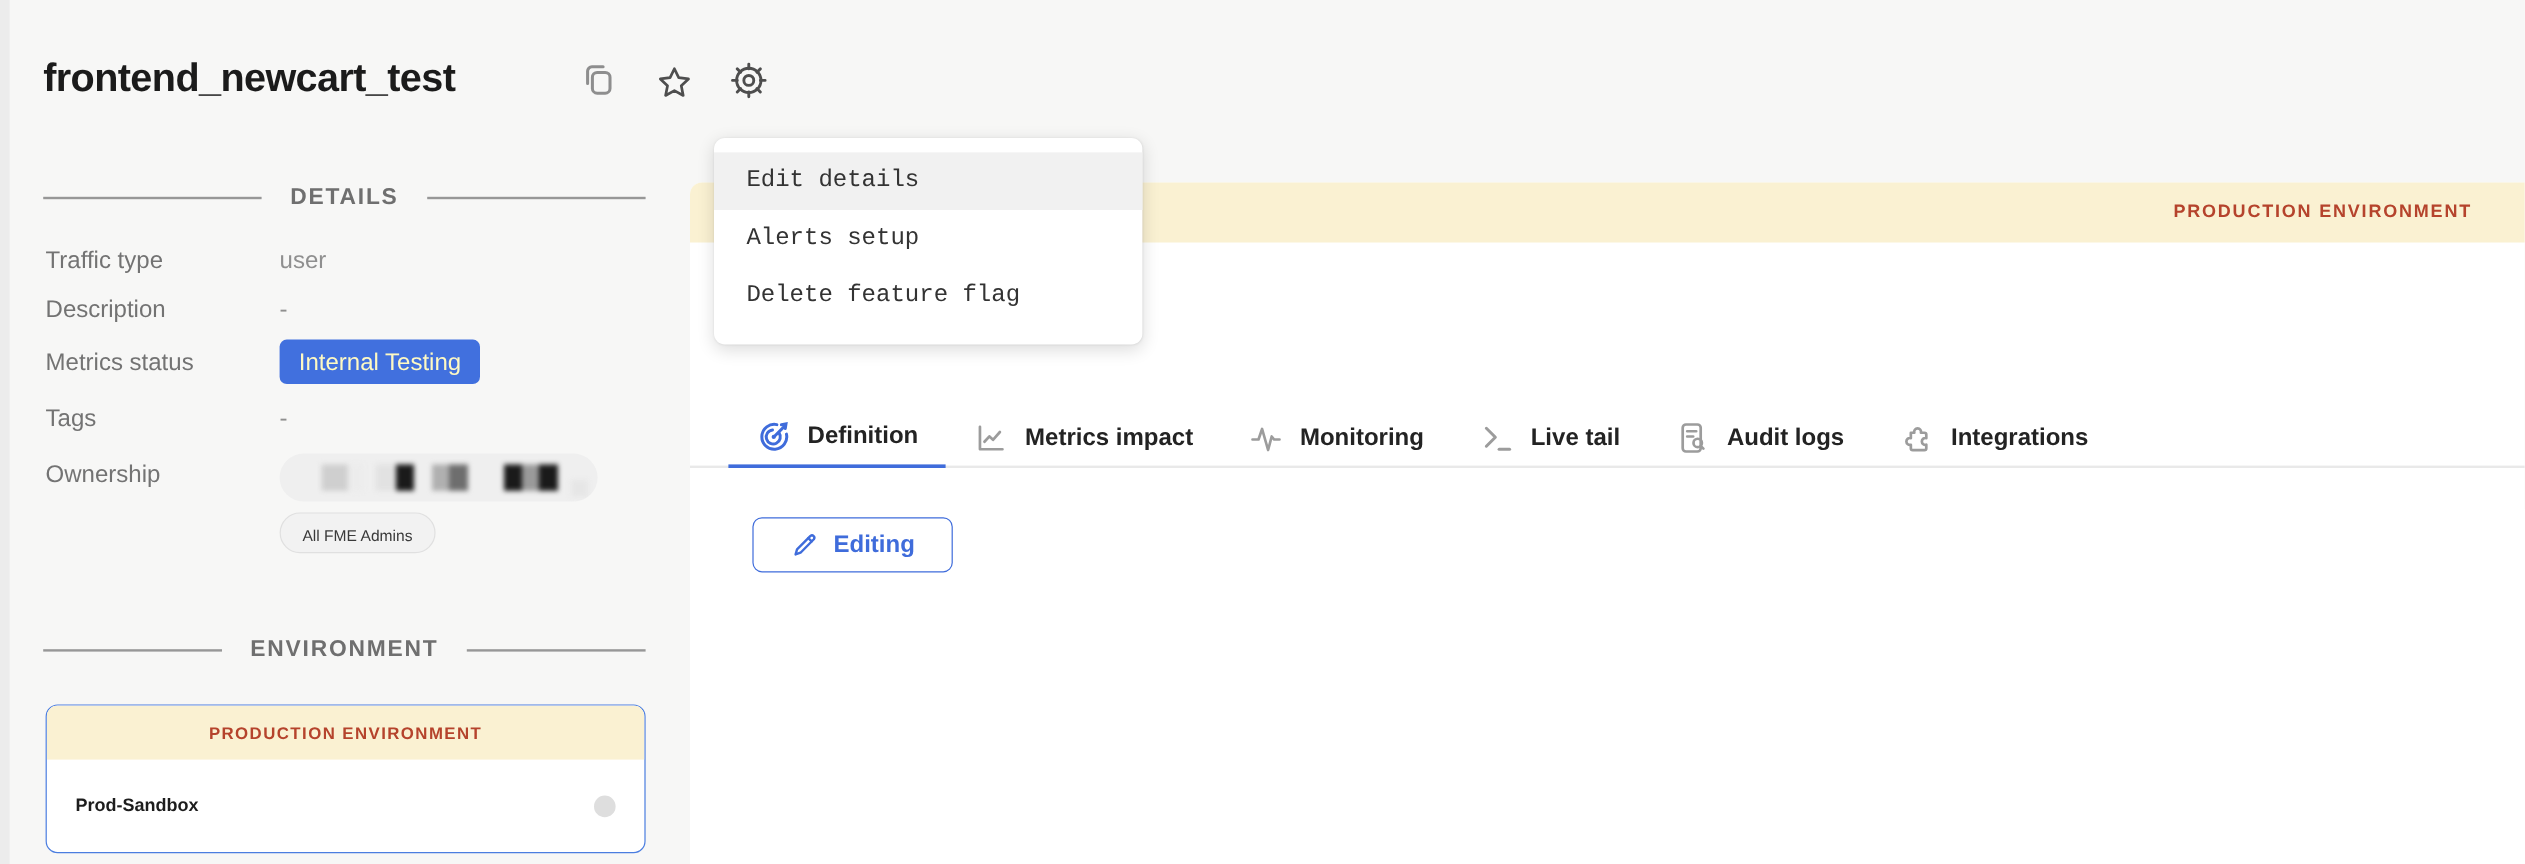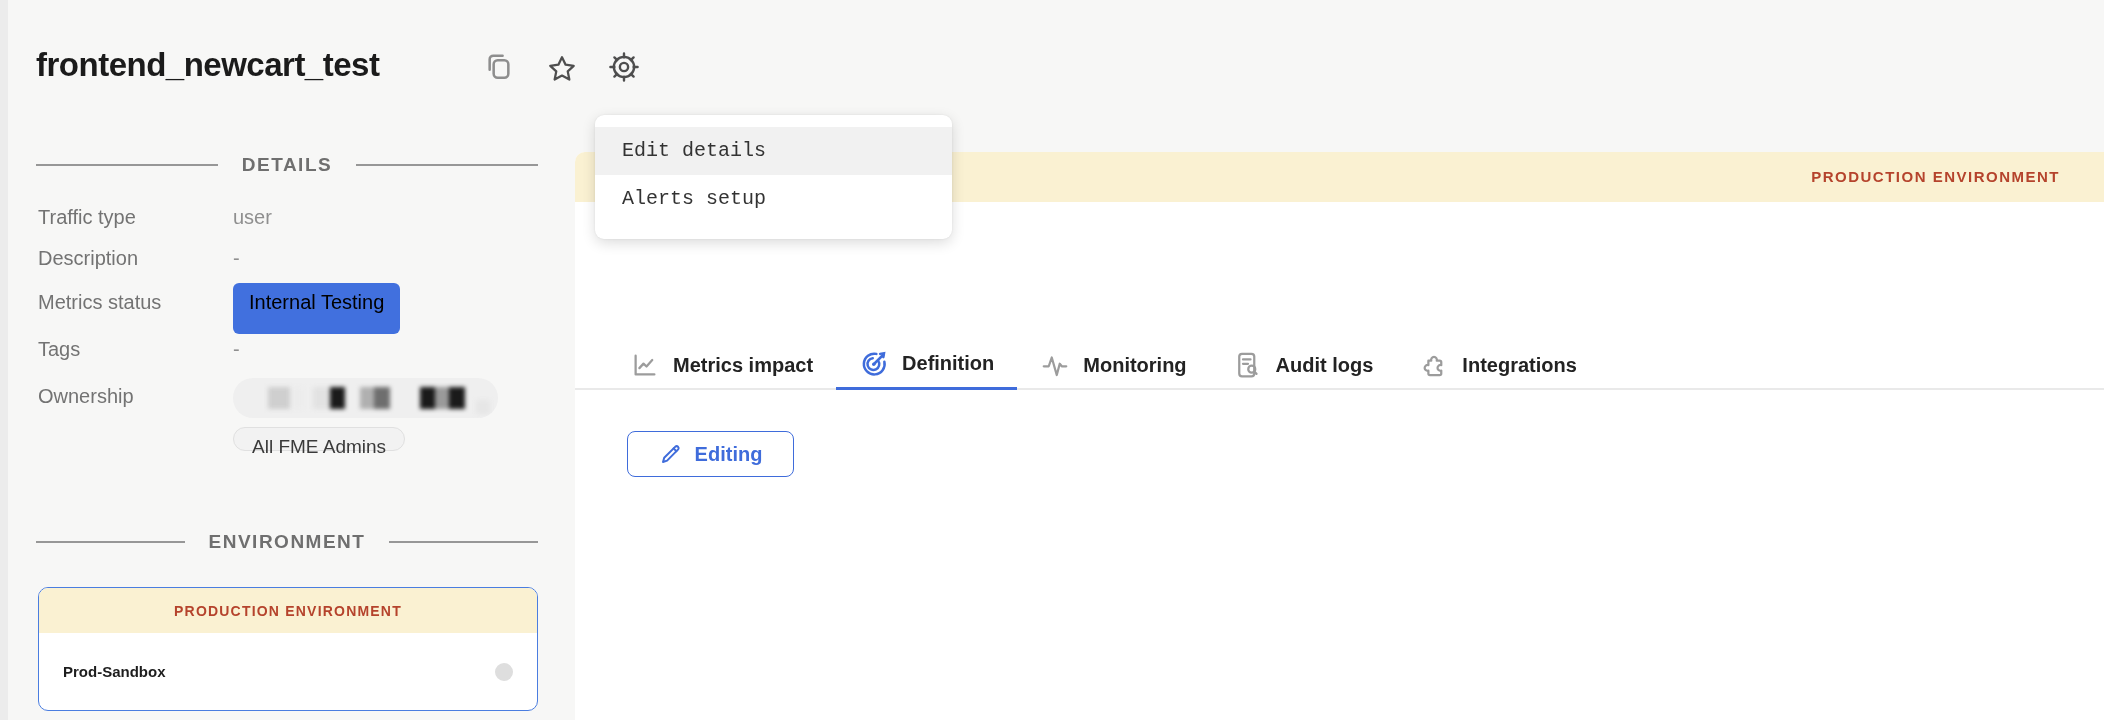--- a/index.html
+++ b/index.html
@@ -34,34 +34,34 @@
   .section-head { position:absolute; left:36px; width:502px; display:flex; align-items:center; gap:24px; }
   .section-head .line { flex:1; height:1.5px; background:#979797; }
   .section-head .txt { font-size:19px; font-weight:700; letter-spacing:1.5px; color:#6f6f6f; }
   #detailsHead { top:154px; }
   #envHead { top:531px; }
 
   .field-label { position:absolute; left:38px; font-size:20px; color:#737373; }
   .field-value { position:absolute; left:233px; font-size:20px; color:#8f8f8f; }
 
   .badge {
-    position:absolute; left:233px; top:283px; height:51px; line-height:38px;
+    position:absolute; left:233px; top:283px; height:37px; line-height:38px;
     padding:0 16px; border-radius:6px; background:var(--badge-blue);
-    color:#000000; font-size:20px;
+    color:#fef9c3; font-size:20px;
   }
   .own-pill {
     position:absolute; left:233px; top:378px; width:265px; height:40px;
     background:#efefef; border-radius:20px; overflow:hidden;
   }
   .own-pill .blocks { position:absolute; inset:0; filter:blur(2px); }
   .own-pill .b { position:absolute; top:9px; height:22px; }
   .chip {
-    position:absolute; left:233px; top:427px; height:24px; line-height:38px;
+    position:absolute; left:233px; top:427px; height:34px; line-height:38px;
     padding:0 18px; border-radius:20px; background:#f2f2f2; border:1px solid #e0e0e0;
-    font-size:19px; color:#3a3a3a; cursor:pointer;
+    font-size:13px; color:#3a3a3a; cursor:pointer;
   }
 
   
   .env-card {
     position:absolute; left:38px; top:587px; width:500px; height:124px;
     border:1.5px solid #4a7de0; border-radius:10px; background:#fff; overflow:hidden;
   }
   .env-card .card-banner {
     height:45px; background:var(--banner-yellow);
     display:flex; align-items:center; justify-content:center;
@@ -122,20 +122,21 @@
   <svg viewBox="0 0 24 24" fill="none" stroke="#4e4e4e" stroke-width="1.8" stroke-linecap="round">
     <circle cx="12" cy="12" r="7.6"></circle>
     <circle cx="12" cy="12" r="3.1"></circle>
     <path d="M12 1.8v3M12 19.2v3M1.8 12h3M19.2 12h3M4.8 4.8l2.1 2.1M17.1 17.1l2.1 2.1M19.2 4.8l-2.1 2.1M6.9 17.1l-2.1 2.1"></path>
   </svg>
 </div>
 
 <div class="menu">
   <div class="menu-item highlighted">Edit details</div>
   <div class="menu-item">Alerts setup</div>
+  <div class="menu-item">Delete feature flag</div>
 </div>
 
 <div class="section-head" id="detailsHead">
   <span class="line"></span>
   <span class="txt">DETAILS</span>
   <span class="line"></span>
 </div>
 
 <div class="field-label" style="top:206px">Traffic type</div>
 <div class="field-value" style="top:206px">user</div>
@@ -178,42 +179,49 @@
     <span class="env-name">Prod-Sandbox</span>
     <span class="status-dot"></span>
   </div>
 </div>
 
 <div class="main-panel">
   <div class="prod-banner">PRODUCTION ENVIRONMENT</div>
 
   <div class="tabs-border"></div>
   <div class="tabs">
-    <div class="tab">
-      <svg viewBox="0 0 24 24" fill="none" stroke="#9c9c9c" stroke-width="1.8" stroke-linecap="round" stroke-linejoin="round">
-        <path d="M4.5 4.5V19.5H19.5"></path>
-        <path d="M7.5 14.5l3.3-3.6 2.4 2.3 4.6-5.2"></path>
-      </svg>
-      <span>Metrics impact</span>
-    </div>
     <div class="tab active">
       <svg viewBox="0 0 24 24" fill="none" stroke="#3f6cdb" stroke-width="2" stroke-linecap="round">
         <path d="M20.3 10.2a8.3 8.3 0 1 1-6.4-6.3"></path>
         <path d="M15.3 9.3A4.7 4.7 0 1 1 11 7.4"></path>
         <circle cx="11.8" cy="12.1" r="1.4" fill="#3f6cdb" stroke="none"></circle>
         <path d="M12.2 11.8 L19.6 4.4"></path>
         <path d="M16.9 3.9l3.1-.5-.5 3.1"></path>
       </svg>
       <span>Definition</span>
     </div>
     <div class="tab">
       <svg viewBox="0 0 24 24" fill="none" stroke="#9c9c9c" stroke-width="1.8" stroke-linecap="round" stroke-linejoin="round">
+        <path d="M4.5 4.5V19.5H19.5"></path>
+        <path d="M7.5 14.5l3.3-3.6 2.4 2.3 4.6-5.2"></path>
+      </svg>
+      <span>Metrics impact</span>
+    </div>
+    <div class="tab">
+      <svg viewBox="0 0 24 24" fill="none" stroke="#9c9c9c" stroke-width="1.8" stroke-linecap="round" stroke-linejoin="round">
         <path d="M3 13h4l2.4-7 4 14 2.4-9 1.6 2h3.6"></path>
       </svg>
       <span>Monitoring</span>
+    </div>
+    <div class="tab">
+      <svg viewBox="0 0 24 24" fill="none" stroke="#9c9c9c" stroke-width="2" stroke-linecap="round" stroke-linejoin="round">
+        <path d="M4.5 5.5l6 6-6 6"></path>
+        <path d="M13 19.5h7"></path>
+      </svg>
+      <span>Live tail</span>
     </div>
     <div class="tab">
       <svg viewBox="0 0 24 24" fill="none" stroke="#9c9c9c" stroke-width="1.8" stroke-linecap="round" stroke-linejoin="round">
         <rect x="5" y="3" width="12" height="18" rx="2.2"></rect>
         <path d="M8 7.5h6M8 11h4"></path>
         <circle cx="15" cy="15.3" r="2.8"></circle>
         <path d="M17 17.3l1.8 1.8"></path>
       </svg>
       <span>Audit logs</span>
     </div>

